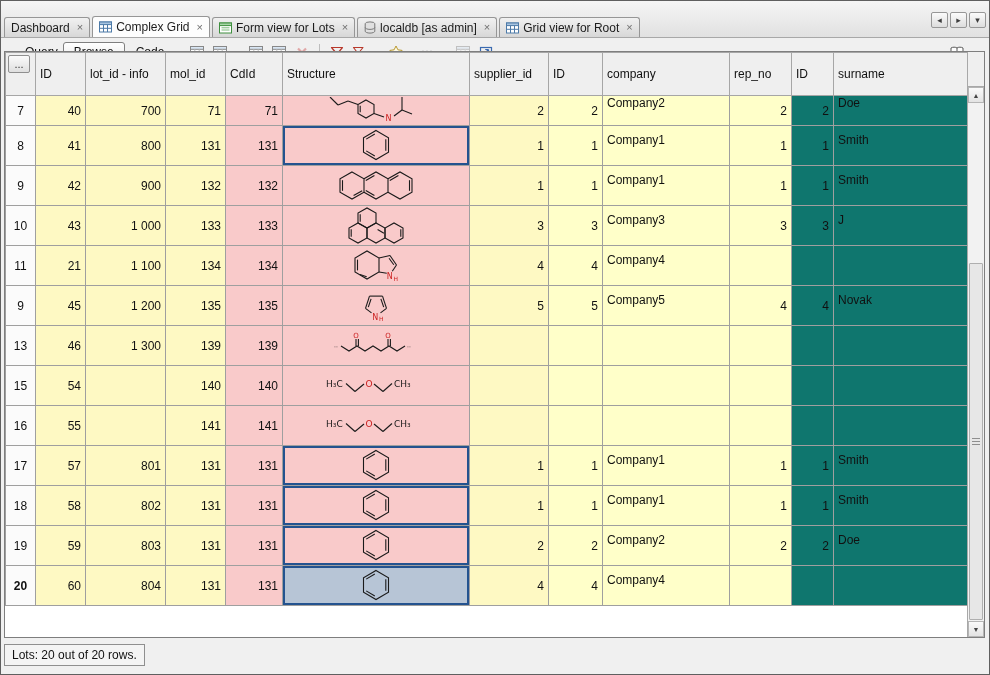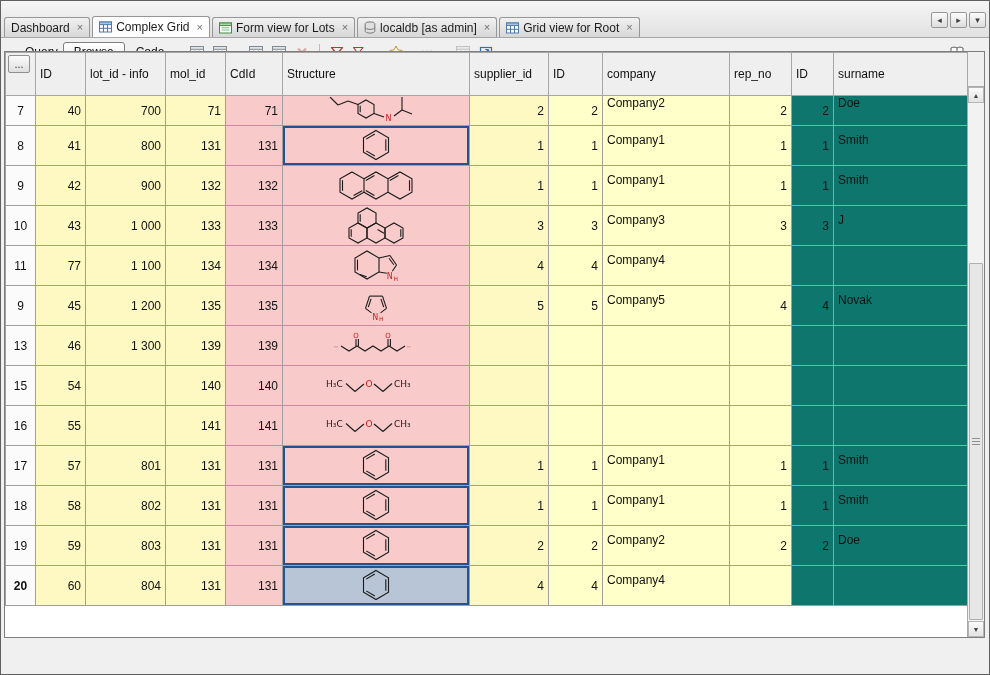--- a/index.html
+++ b/index.html
@@ -395,21 +395,21 @@
               </td>
               <td class="cyan num">3</td>
               <td class="yellow num">3</td>
               <td class="yellow txt"><span>Company3</span></td>
               <td class="yellow num">3</td>
               <td class="green num">3</td>
               <td class="green txt"><span>J</span></td>
             </tr>
             <tr>
               <td class="rownum">11</td>
-              <td class="cyan num">77</td>
+              <td class="cyan num">21</td>
               <td class="cyan num">1 100</td>
               <td class="cyan num">134</td>
               <td class="pink num">134</td>
               <td class="structure">
                 <div class="struct-box">
                   <svg width="47" height="31" viewBox="0 0 47 31">
                     <g fill="none" stroke="#1a1a1a" stroke-width="1.1">
                       <polygon points="2,8 2,22 14,29 26,22 26,8 14,1"></polygon>
                       <line x1="4.5" y1="9.6" x2="4.5" y2="20.4"></line>
                       <line x1="7" y1="24.4" x2="13.7" y2="26.7"></line>
@@ -659,14 +659,17 @@
               <i></i>
               <i></i>
               <i></i>
             </span>
         </div>
       </div>
       <div class="vs-arrow">▼</div>
     </div>
   </div>
 
+  <div class="statusbar">
+    <div class="status-box">Lots: 20 out of 20 rows.</div>
+  </div>
 
 </div>
 
 </body></html>

